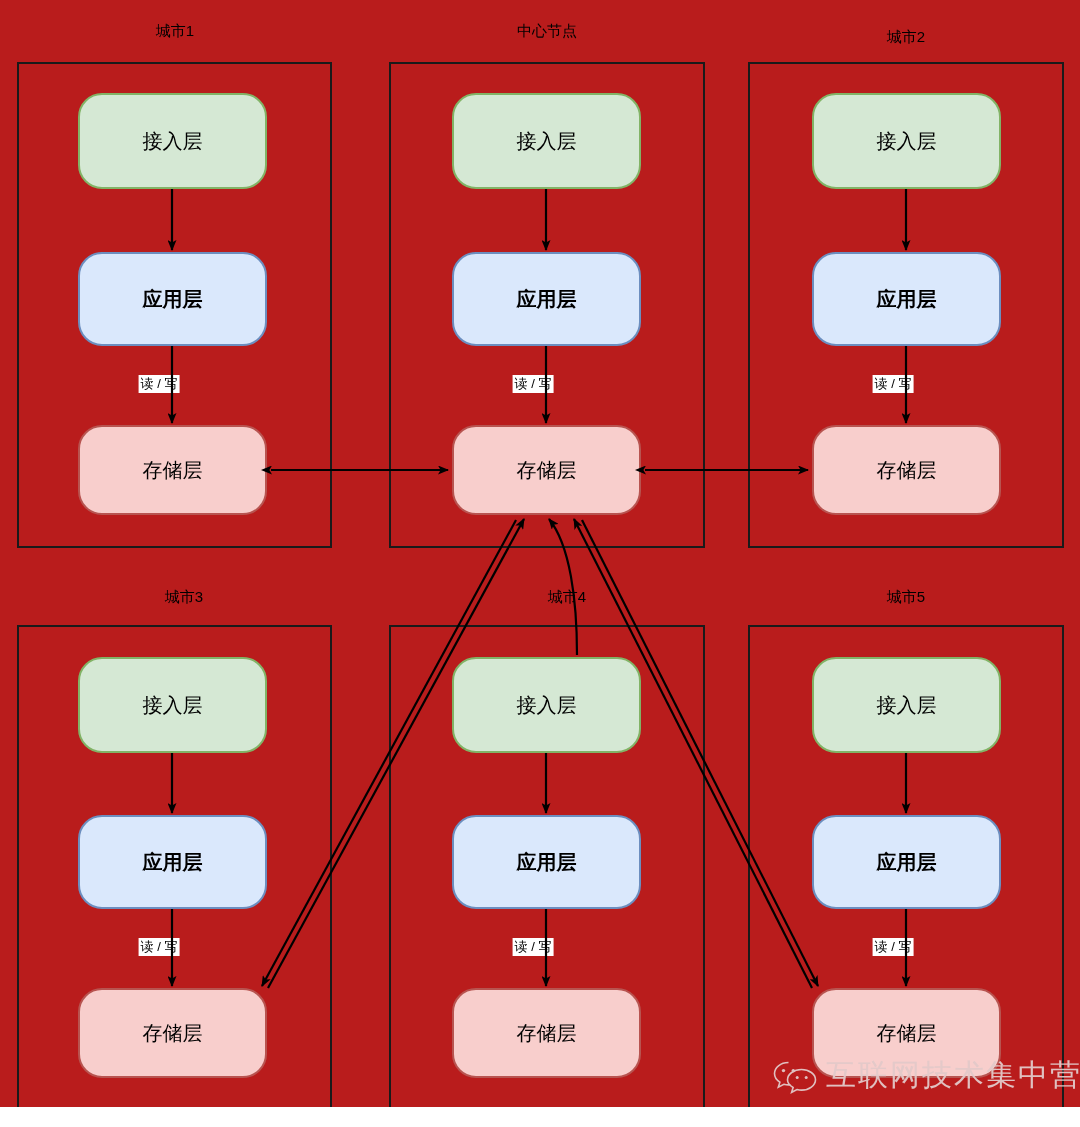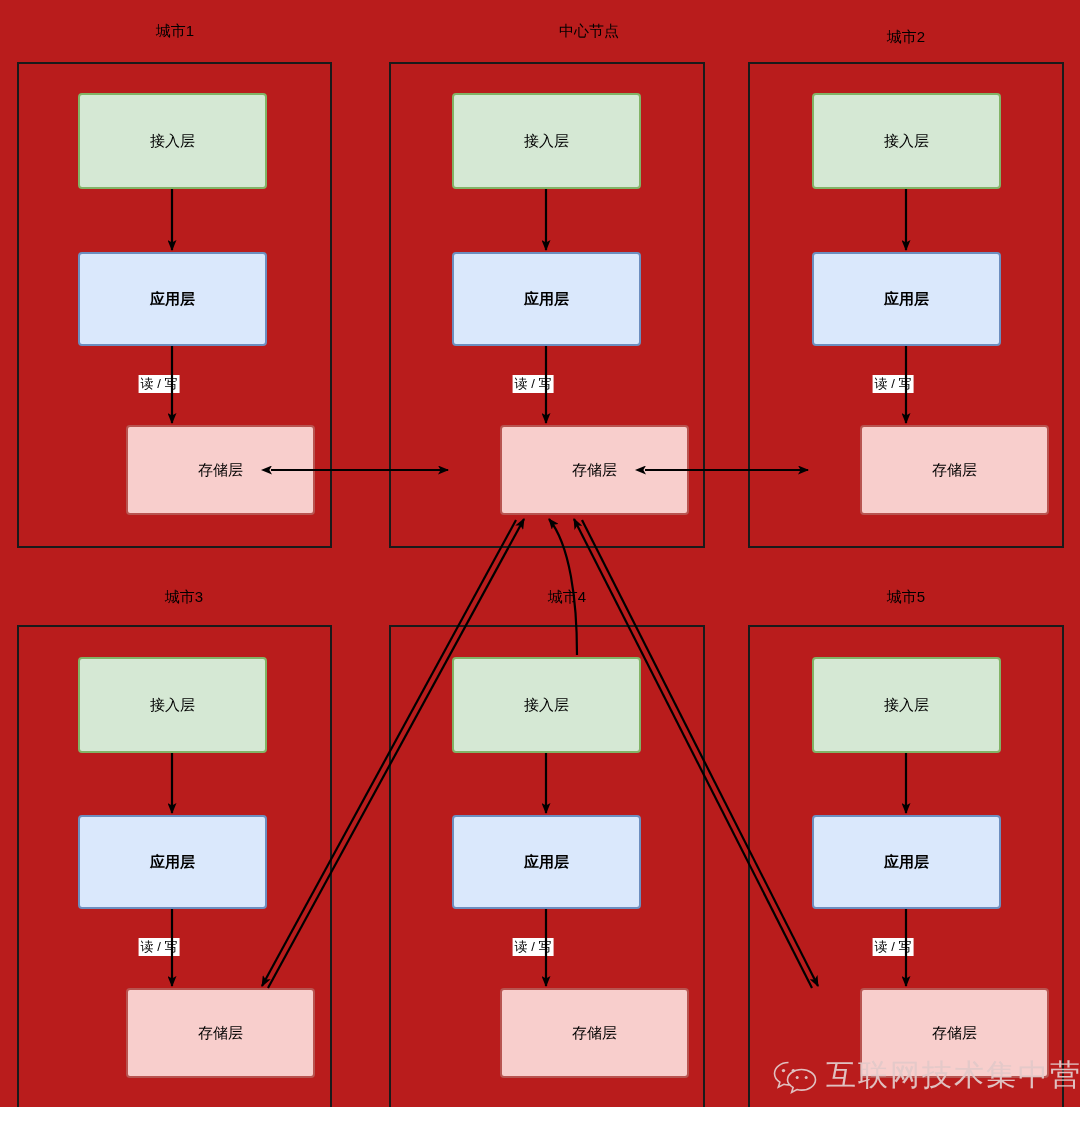--- a/index.html
+++ b/index.html
@@ -28,43 +28,42 @@
   }
   .group-box {
     position: absolute;
     border: 2px solid #1a1a1a;
     background: transparent;
     box-sizing: border-box;
   }
   .node {
     position: absolute;
     box-sizing: border-box;
-    border-radius: 4px;
+    border-radius: 24px;
     border-width: 2px;
     border-style: solid;
     display: flex;
     align-items: center;
     justify-content: center;
-    font-size: 15px;
+    font-size: 20px;
     color: #000000;
     white-space: nowrap;
   }
   .node.access {
     background: #d5e8d4;
     border-color: #82b366;
   }
   .node.app {
     background: #dae8fc;
     border-color: #6c8ebf;
     font-weight: bold;
   }
   .node.storage {
     background: #f8cecc;
     border-color: #b85450;
-    margin-left: 48px;
   }
   .edge-label {
     position: absolute;
     font-size: 13px;
     color: #000000;
     background: #ffffff;
     padding: 0 2px;
     white-space: nowrap;
     transform: translate(-50%, -50%);
   }
@@ -96,21 +95,21 @@
 
 <div id="canvas">
 
   <div class="group-title" style="left:175px; top:22px;">城市1</div>
   <div class="group-box" style="left:17px; top:62px; width:315px; height:486px;"></div>
   <div class="node access" style="left:78px;  top:93px;  width:189px; height:96px;">接入层</div>
   <div class="node app" style="left:78px;  top:252px; width:189px; height:94px;">应用层</div>
   <div class="node storage" style="left:78px;  top:425px; width:189px; height:90px;">存储层</div>
   <div class="edge-label" style="left:159px; top:384px;">读 / 写</div>
 
-  <div class="group-title" style="left:547px; top:22px;margin-left:42px;">中心节点</div>
+  <div class="group-title" style="left:547px; top:22px;">中心节点</div>
   <div class="group-box" style="left:389px; top:62px; width:316px; height:486px;"></div>
   <div class="node access" style="left:452px; top:93px;  width:189px; height:96px;">接入层</div>
   <div class="node app" style="left:452px; top:252px; width:189px; height:94px;">应用层</div>
   <div class="node storage" style="left:452px; top:425px; width:189px; height:90px;">存储层</div>
   <div class="edge-label" style="left:533px; top:384px;">读 / 写</div>
 
   <div class="group-title" style="left:906px; top:28px;">城市2</div>
   <div class="group-box" style="left:748px; top:62px; width:316px; height:486px;"></div>
   <div class="node access" style="left:812px; top:93px;  width:189px; height:96px;">接入层</div>
   <div class="node app" style="left:812px; top:252px; width:189px; height:94px;">应用层</div>

